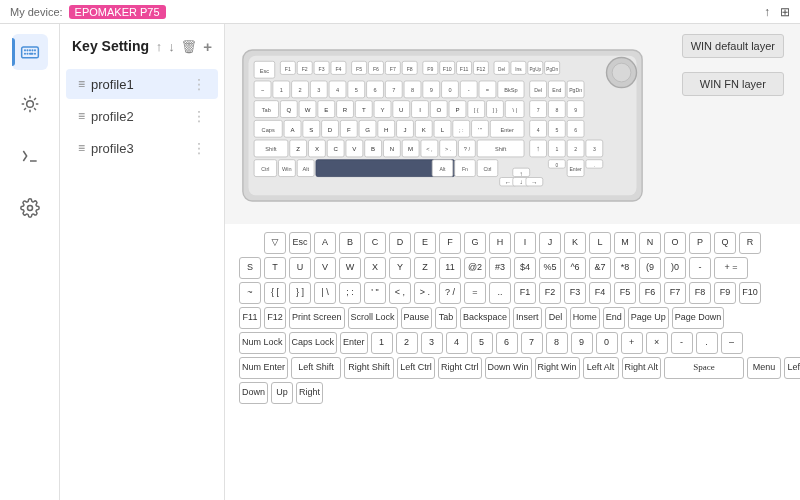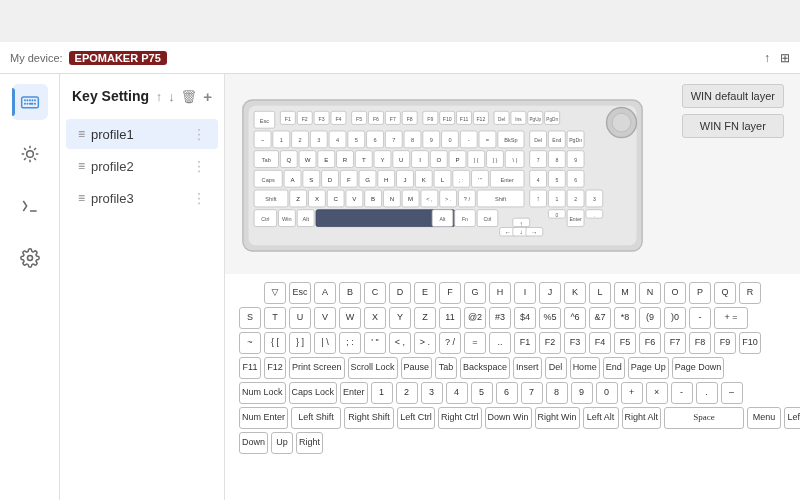--- a/index.html
+++ b/index.html
@@ -1,42 +1,41 @@
 <!DOCTYPE html>
 <html><head>
   <meta charset="utf-8">
   <style>
     * { box-sizing: border-box; margin: 0; padding: 0; }
     body { font-family: 'Segoe UI', Arial, sans-serif; background: #f0f0f0; width: 800px; height: 500px; overflow: hidden; display: flex; flex-direction: column; }
 
     
     .top-bar {
-      height: 32px;
+      height: 24px;
       background: #fff;
       display: flex;
       align-items: center;
       padding: 0 10px;
       border-bottom: 1px solid #ddd;
       font-size: 12px;
       color: #333;
       flex-shrink: 0;
-      margin-top: 42px;
     }
     .top-bar-device {
       font-size: 11px;
       color: #666;
       margin-right: 6px;
     }
     .top-bar-badge {
-      background: #7f1d1d;
+      background: #ec4899;
       color: #fff;
       border-radius: 3px;
       padding: 1px 6px;
       font-size: 11px;
-      font-weight: bold;
+      font-weight: normal;
     }
     .top-bar-icons {
       margin-left: auto;
       display: flex;
       gap: 10px;
     }
 
     
     .main-layout {
       display: flex;
@@ -555,21 +554,21 @@
         <text x="313" y="145" font-size="7" text-anchor="middle" fill="#555">→</text>
 
         <rect x="328" y="119" width="18" height="9" rx="2" fill="#fff" stroke="#bbb" stroke-width="0.8"></rect>
         <text x="337" y="126.5" font-size="5" text-anchor="middle" fill="#555">0</text>
         <rect x="348" y="119" width="18" height="18" rx="2" fill="#fff" stroke="#bbb" stroke-width="0.8"></rect>
         <text x="357" y="131" font-size="5.5" text-anchor="middle" fill="#555">Enter</text>
         <rect x="368" y="119" width="18" height="9" rx="2" fill="#fff" stroke="#bbb" stroke-width="0.8"></rect>
         <text x="377" y="126.5" font-size="5" text-anchor="middle" fill="#555">.</text>
       </svg>
 
-      <div style="position:absolute; right:16px; top:10px; display:flex; flex-direction:column; gap:3px;">
+      <div style="position:absolute; right:16px; top:10px; display:flex; flex-direction:column; gap:11px;">
         <button class="layer-btn">WIN default layer</button>
         <button class="layer-btn">WIN FN layer</button>
       </div>
     </div>
 
 
     <div class="key-grid-area">
 
       <div class="key-row">
         <div class="key empty"></div>

